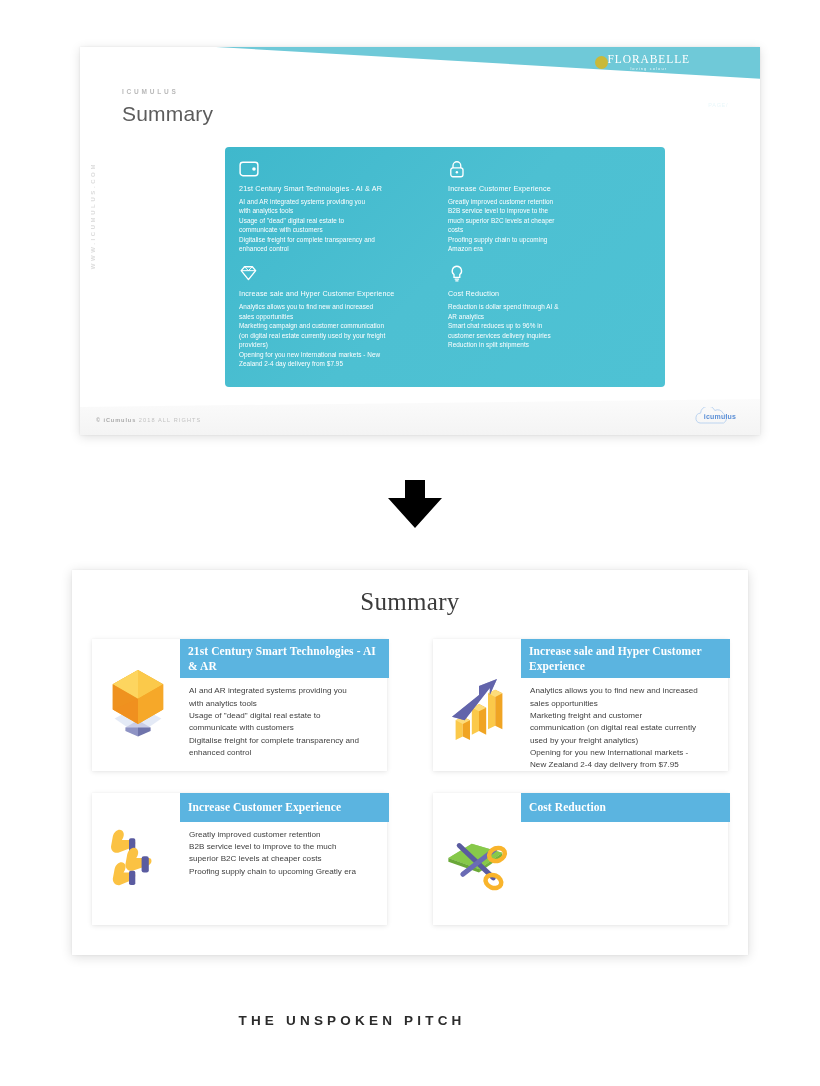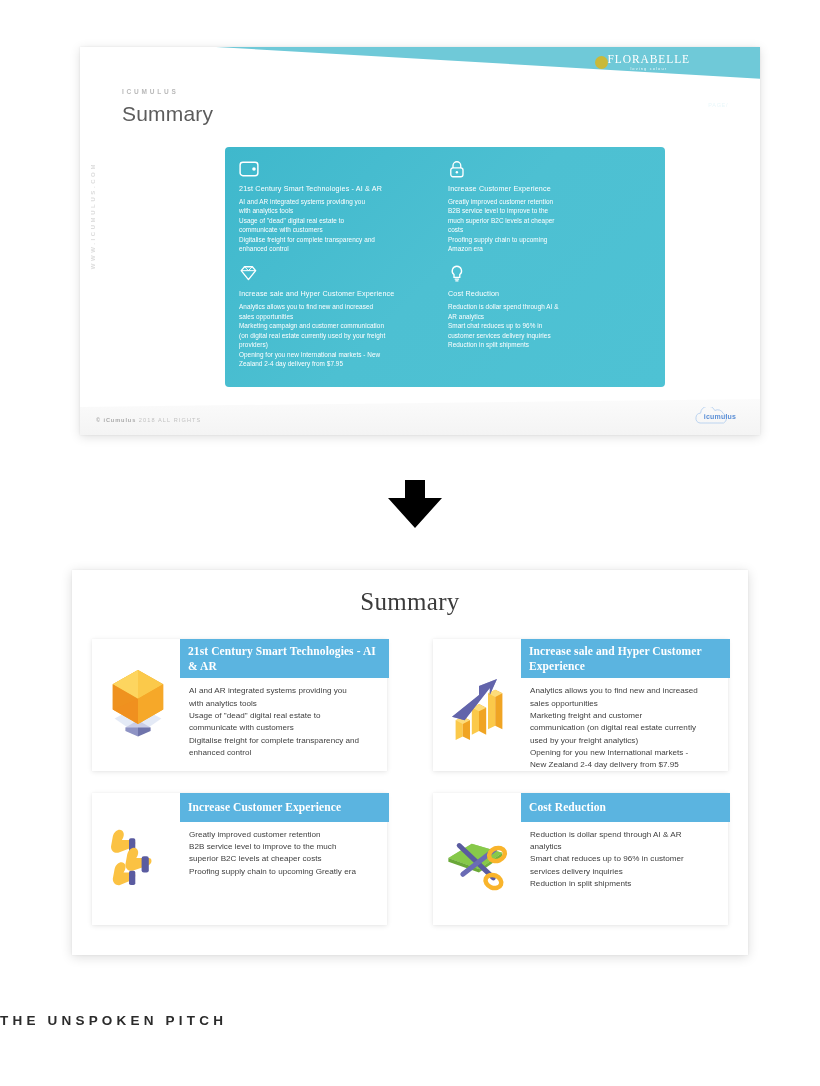--- a/index.html
+++ b/index.html
@@ -280,20 +280,21 @@
     letter-spacing: 0.02px;
   }
   .card-text div { white-space: nowrap; }
 
   
   .pitch {
     position: absolute;
     left: 0;
     top: 1013px;
     width: 704px;
+    text-align: center;
     font-size: 13.5px;
     letter-spacing: 4.2px;
     color: #2b2b2b;
     font-weight: 700;
   }
 </style>
 </head>
 <body>
 
 <div id="root">
@@ -509,27 +510,20 @@
             <polygon points="6,44 40,56 40,60 6,48" fill="#6aa838"></polygon>
             <polygon points="40,56 66,38 66,42 40,60" fill="#74b33c"></polygon>
             <path d="M18,30 L56,66" stroke="#5a5ba0" stroke-width="5.5" stroke-linecap="round" fill="none"></path>
             <path d="M22,62 L58,34" stroke="#6a6bb5" stroke-width="5.5" stroke-linecap="round" fill="none"></path>
             <ellipse cx="60" cy="40" rx="9" ry="7" transform="rotate(-22 60 40)" fill="none" stroke="#f9b42b" stroke-width="5"></ellipse>
             <ellipse cx="56" cy="70" rx="9" ry="7" transform="rotate(22 56 70)" fill="none" stroke="#f9b42b" stroke-width="5"></ellipse>
           </svg>
         </div>
         <div class="card-body">
           <div class="card-head one-line">Cost Reduction</div>
-          <div class="card-text">
-            <div>Reduction is dollar spend through AI &amp; AR</div>
-            <div>analytics</div>
-            <div>Smart chat reduces up to 96% in customer</div>
-            <div>services delivery inquiries</div>
-            <div>Reduction in split shipments</div>
-          </div>
         </div>
       </div>
 
     </div>
   </div>
 
   <div class="pitch">THE UNSPOKEN PITCH</div>
 
 </div>
 

